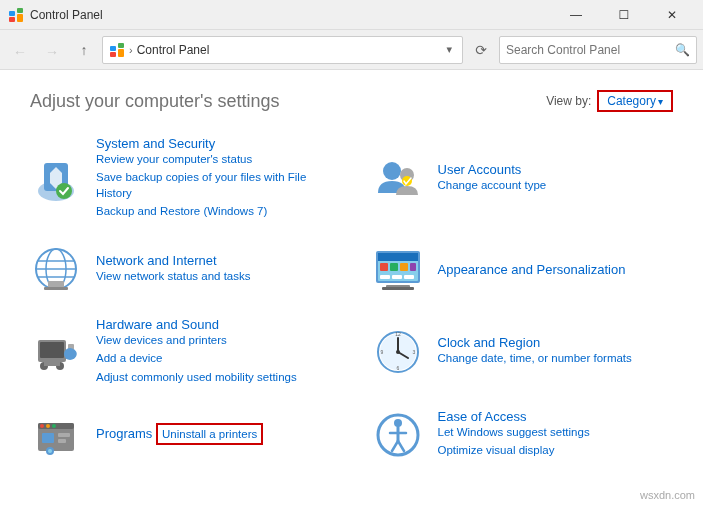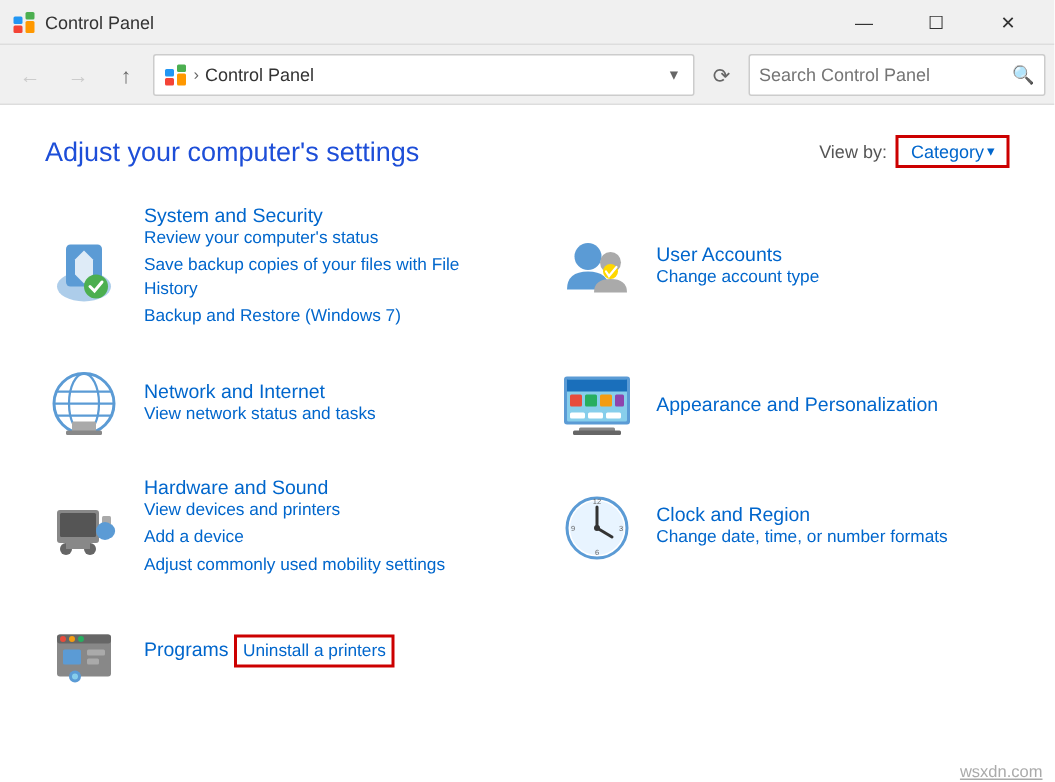--- a/index.html
+++ b/index.html
@@ -148,21 +148,21 @@
 
     
     .page-header {
       display: flex;
       justify-content: space-between;
       align-items: center;
       margin-bottom: 24px;
     }
     .page-title {
       font-size: 18px;
-      color: #1d4ed8;
+      color: #737373;
       font-weight: 300;
     }
     .view-by {
       display: flex;
       align-items: center;
       gap: 6px;
       font-size: 12px;
       color: #333;
     }
     .view-by-label { color: #555; }
@@ -222,25 +222,24 @@
       padding: 1px 4px;
       display: inline-block;
     }
 
     
     svg { display: block; }
 
     
     .watermark {
       position: fixed;
-      bottom: 0;
+      bottom: 20px;
       right: 8px;
       font-size: 11px;
       color: #aaa;
-      text-decoration: underline;
     }
   </style>
 </head>
 <body>
 
 <div class="titlebar">
   <div class="titlebar-icon">
     <svg width="16" height="16" viewBox="0 0 16 16">
       <rect x="1" y="4" width="6" height="5" fill="#2196F3" rx="1"></rect>
       <rect x="9" y="1" width="6" height="5" fill="#4CAF50" rx="1"></rect>
@@ -430,17 +429,34 @@
           <circle cx="20" cy="42" r="4" fill="#5b9bd5"></circle>
           <circle cx="20" cy="42" r="2" fill="#87CEEB"></circle>
         </svg>
       </div>
       <div class="category-info">
         <a class="category-title">Programs</a>
         <a class="category-link highlighted">Uninstall a printers</a>
       </div>
     </div>
 
+    <div class="category-item">
+      <div class="category-icon">
+        <svg width="52" height="52" viewBox="0 0 52 52">
+          <circle cx="26" cy="26" r="20" fill="none" stroke="#5b9bd5" stroke-width="3"></circle>
+          <circle cx="26" cy="14" r="4" fill="#5b9bd5"></circle>
+          <line x1="26" y1="18" x2="26" y2="32" stroke="#5b9bd5" stroke-width="3" stroke-linecap="round"></line>
+          <line x1="18" y1="24" x2="34" y2="24" stroke="#5b9bd5" stroke-width="2.5" stroke-linecap="round"></line>
+          <line x1="26" y1="32" x2="20" y2="42" stroke="#5b9bd5" stroke-width="2.5" stroke-linecap="round"></line>
+          <line x1="26" y1="32" x2="32" y2="42" stroke="#5b9bd5" stroke-width="2.5" stroke-linecap="round"></line>
+        </svg>
+      </div>
+      <div class="category-info">
+        <a class="category-title">Ease of Access</a>
+        <a class="category-link">Let Windows suggest settings</a>
+        <a class="category-link">Optimize visual display</a>
+      </div>
+    </div>
 
   </div>
 </div>
 
 <div class="watermark">wsxdn.com</div>
 
 </body></html>

